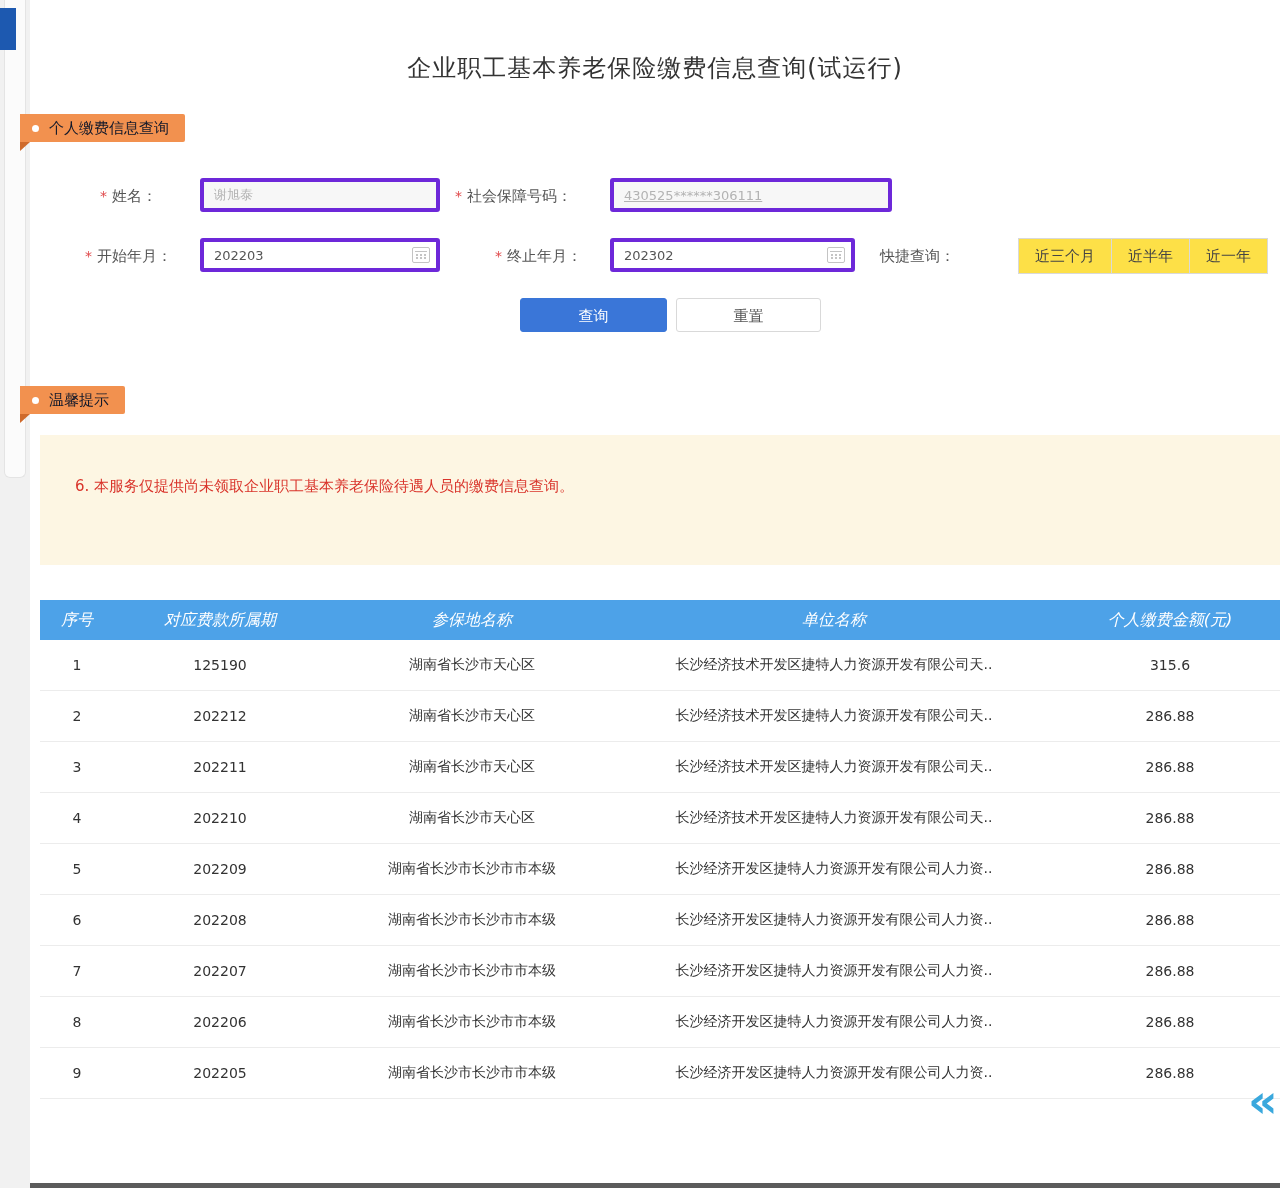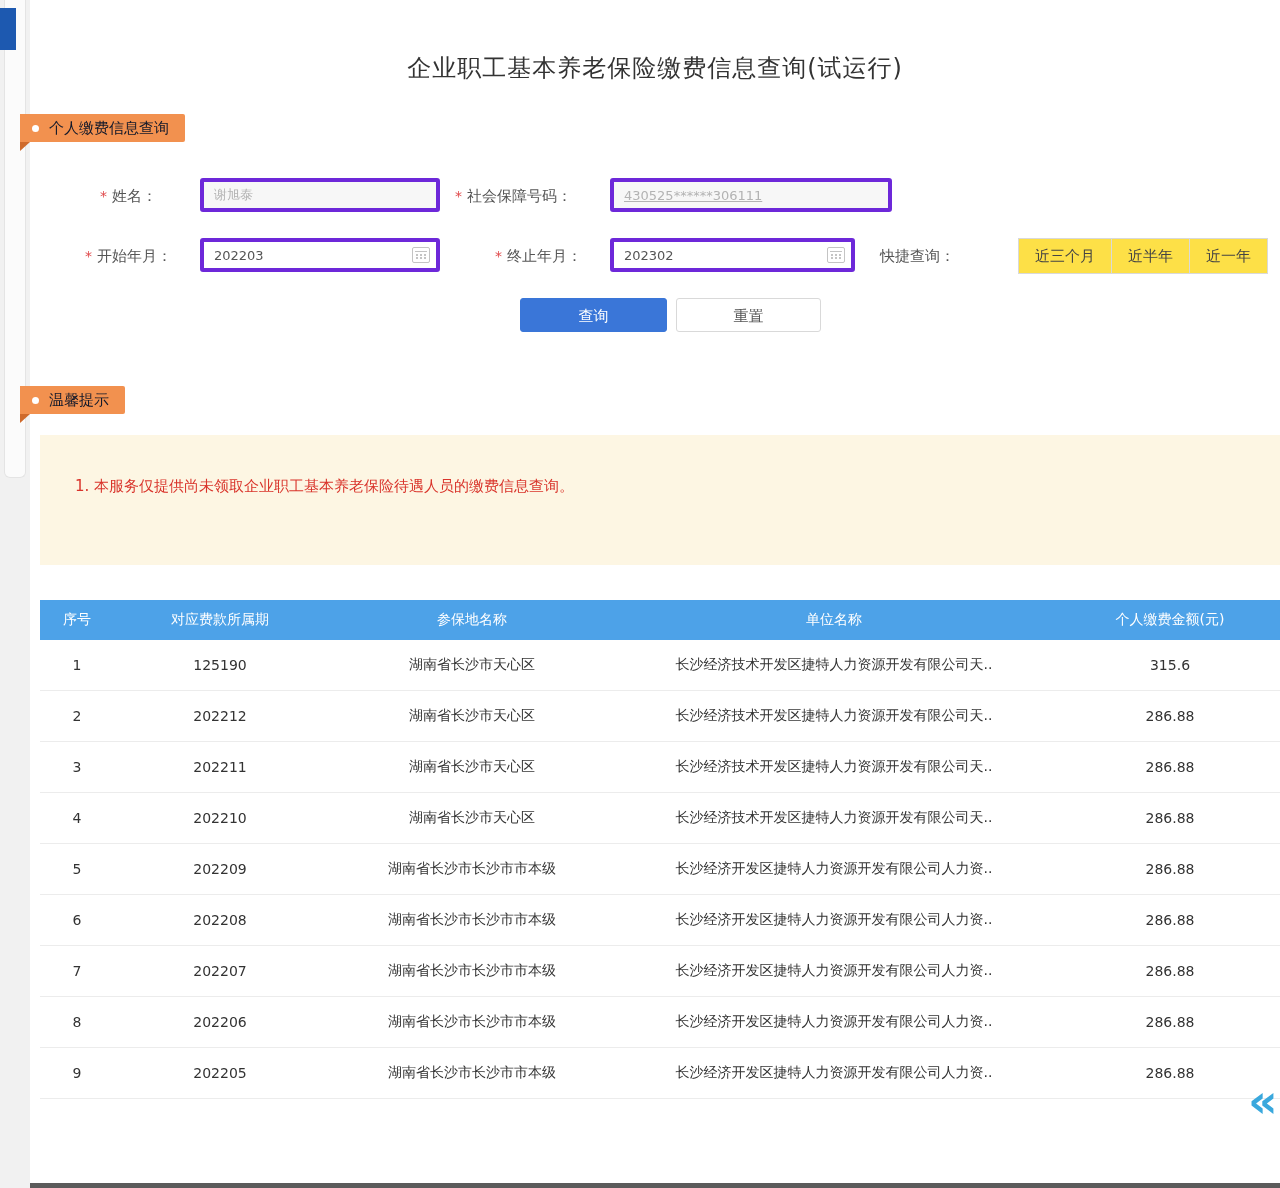--- a/index.html
+++ b/index.html
@@ -78,21 +78,21 @@
     position:absolute;left:40px;top:435px;width:1240px;height:130px;box-sizing:border-box;
     background:#fdf6e3;padding:40px 30px 0 35px;
   }
   .notice p{margin:0 0 5px 0;font-size:15px;line-height:22px;color:#d9342b;}
 
   .tbl{
     position:absolute;left:40px;top:600px;width:1240px;
     border-collapse:collapse;table-layout:fixed;font-size:14px;
   }
   .tbl th{
-    background:#4da2e8;color:#fff;font-weight:normal;height:38px;font-size:14px;
+    background:#4da2e8;color:#fff;font-weight:normal;height:38px;font-size:16px;font-style:italic;
   }
   .tbl td{
     height:48px;text-align:center;color:#333;border-bottom:1px solid #ececec;
     overflow:hidden;white-space:nowrap;
   }
   .tbl .col0{width:72px;}
   .tbl .col1{width:210px;}
   .tbl .col2{width:290px;}
   .tbl .col3{width:430px;}
   .tbl .col4{width:238px;}
@@ -152,21 +152,21 @@
 
 <button class="btn btn-query">查询</button>
 <button class="btn btn-reset">重置</button>
 
 <div class="section-tag tag-tips">
   <span class="dot"></span>
   <span>温馨提示</span>
 </div>
 
 <div class="notice">
-  <p>1. 本服务仅提供尚未领取企业职工基本养老保险待遇人员的缴费信息查询。</p>
+  <p>6. 本服务仅提供尚未领取企业职工基本养老保险待遇人员的缴费信息查询。</p>
 </div>
 
 <table class="tbl">
   <thead>
     <tr>
         <th class="col0">序号</th>
         <th class="col1">对应费款所属期</th>
         <th class="col2">参保地名称</th>
         <th class="col3">单位名称</th>
         <th class="col4">个人缴费金额(元)</th>

